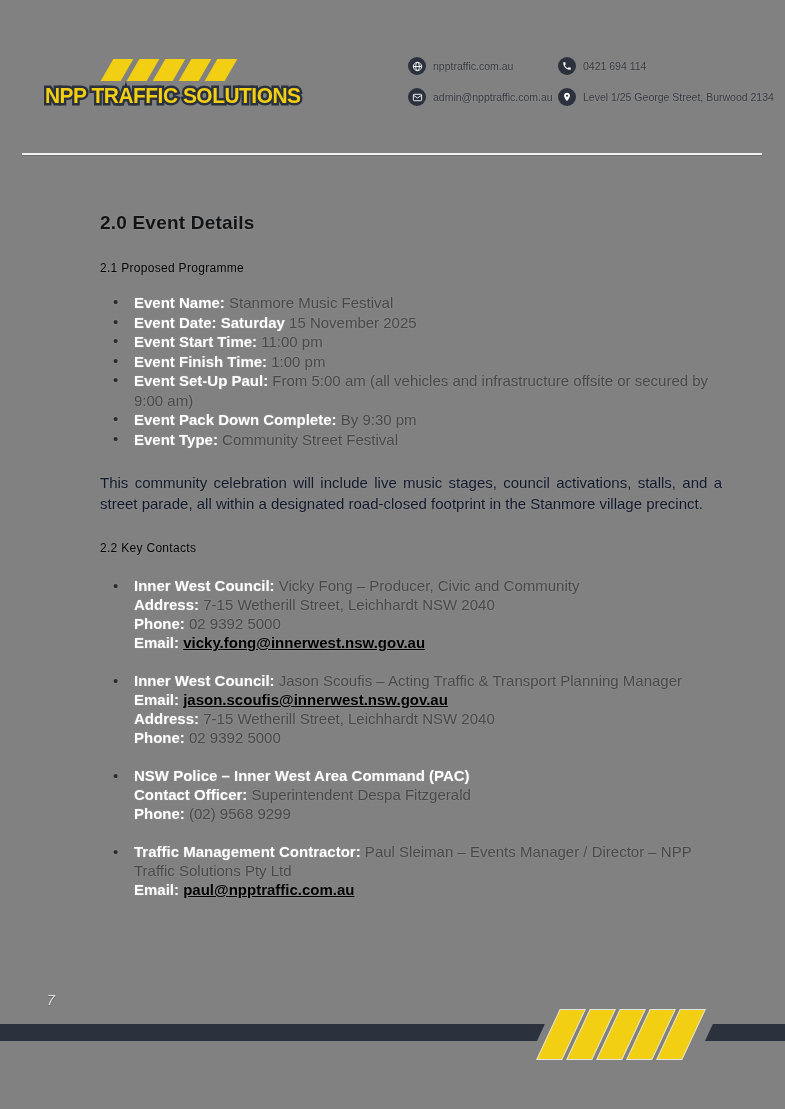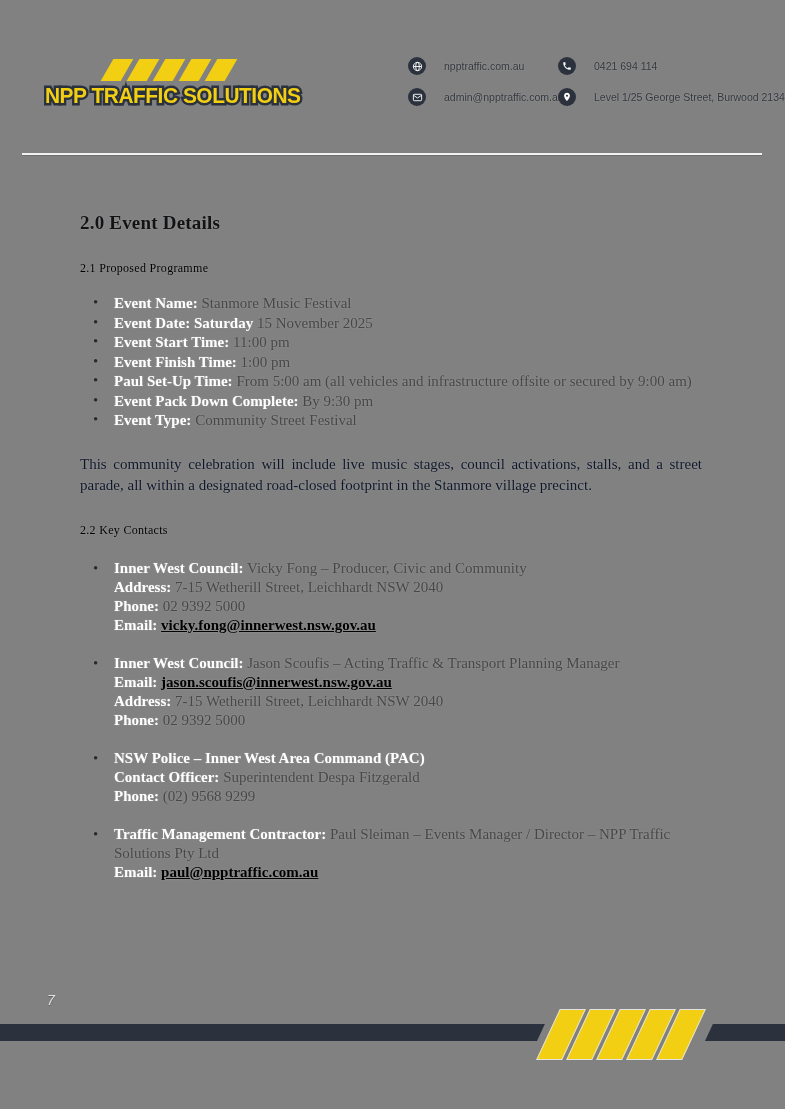--- a/index.html
+++ b/index.html
@@ -27,44 +27,43 @@
     position:absolute;left:0;top:0;z-index:-1;
     color:#2B323E;-webkit-text-stroke:5px #2B323E;
     text-shadow:0 0 3px rgba(255,255,255,.55);
   }
 
   .contact-grid{
     position:absolute;left:408px;top:2px;width:360px;
     display:grid;grid-template-columns:150px 210px;
     grid-column-gap:0;grid-row-gap:13px;
   }
-  .contact-item{display:flex;align-items:center;gap:18px;}
+  .contact-item{display:flex;align-items:center;gap:7px;}
   .contact-badge{
     flex:0 0 18px;width:18px;height:18px;border-radius:50%;
     background:#2B323E;display:flex;align-items:center;justify-content:center;
   }
   .contact-badge svg{display:block;}
   .contact-text{
     font-size:10.5px;color:#33373d;line-height:12px;
     text-shadow:0 0 2px rgba(255,255,255,.25);
     white-space:nowrap;
   }
 
   .divider{
     position:absolute;top:153px;left:22px;width:740px;height:0;
     border-top:2px solid #f2f2f2;
     box-shadow:0 1px 0 #6e6e6e;
   }
 
   
   .doc{
-    position:absolute;left:80px;top:212px;width:622px;
+    position:absolute;left:100px;top:212px;width:622px;
     color:#474747;
     text-shadow:0 0 2px rgba(255,255,255,.22);
-    font-family:Liberation Serif, serif;
   }
   .h1{
     font-size:19px;font-weight:800;color:#121315;
     letter-spacing:.2px;margin:0 0 0 0;
   }
   .h2{
     font-size:12px;font-weight:400;color:#000000;
     margin:27px 0 0 0;letter-spacing:.3px;
   }
   .doc b{color:#ffffff;font-weight:bold;}
@@ -178,21 +177,21 @@
 
     <div class="h1">2.0 Event Details</div>
 
     <div class="h2">2.1 Proposed Programme</div>
 
     <ul class="blist">
       <li><b>Event Name:</b><span> Stanmore Music Festival</span></li>
       <li><b>Event Date: Saturday</b><span> 15 November 2025</span></li>
       <li><b>Event Start Time:</b><span> 11:00 pm</span></li>
       <li><b>Event Finish Time:</b><span> 1:00 pm</span></li>
-      <li><b>Paul Set-Up Time:</b><span> From 5:00 am (all vehicles and infrastructure offsite or secured by 9:00 am)</span></li>
+      <li><b>Event Set-Up Paul:</b><span> From 5:00 am (all vehicles and infrastructure offsite or secured by 9:00 am)</span></li>
       <li><b>Event Pack Down Complete:</b><span> By 9:30 pm</span></li>
       <li><b>Event Type:</b><span> Community Street Festival</span></li>
     </ul>
 
     <p class="para">This community celebration will include live music stages, council activations, stalls, and a street parade, all within a designated road-closed footprint in the Stanmore village precinct.</p>
 
     <div class="h2">2.2 Key Contacts</div>
 
     <ul class="clist">
 

